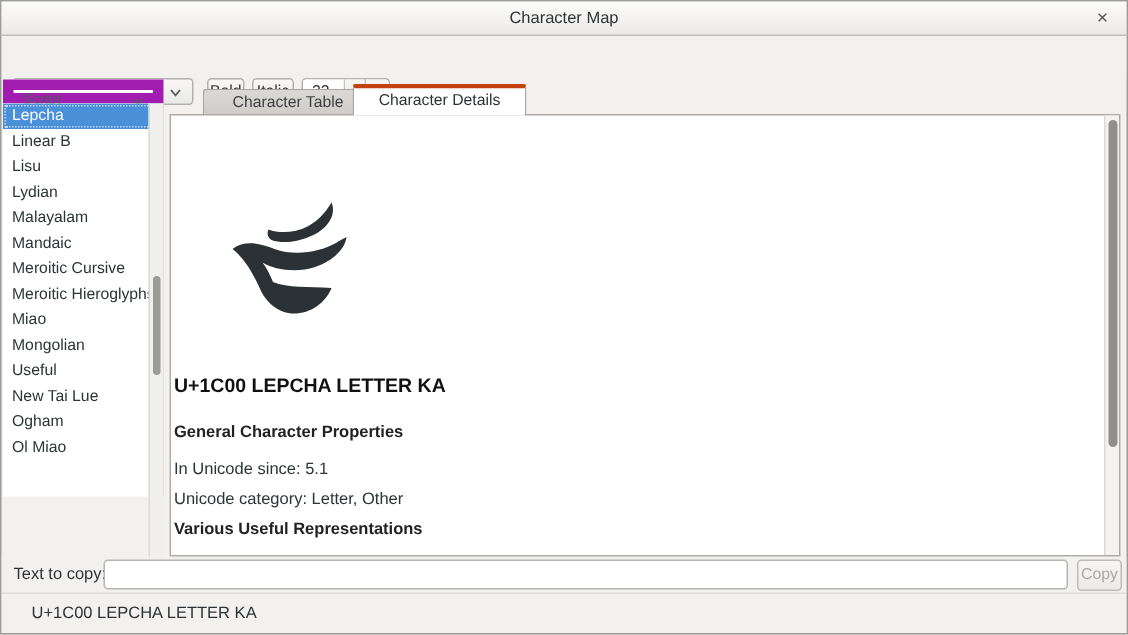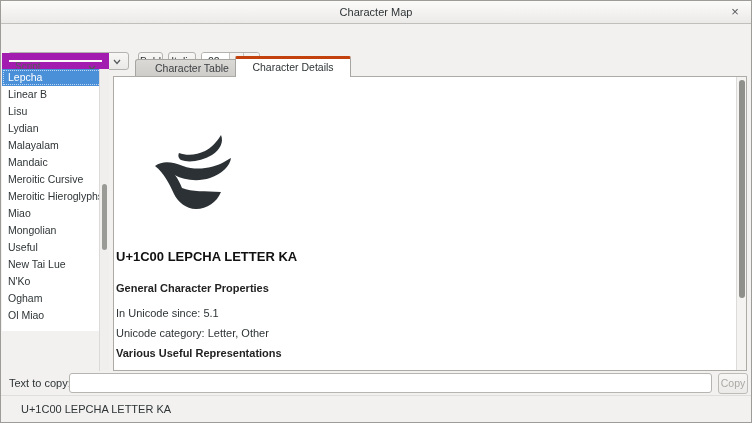--- a/index.html
+++ b/index.html
@@ -137,21 +137,20 @@
       <div class="script-item">Lisu</div>
       <div class="script-item">Lydian</div>
       <div class="script-item">Malayalam</div>
       <div class="script-item">Mandaic</div>
       <div class="script-item">Meroitic Cursive</div>
       <div class="script-item">Meroitic Hieroglyphs</div>
       <div class="script-item">Miao</div>
       <div class="script-item">Mongolian</div>
       <div class="script-item">Useful</div>
       <div class="script-item">New Tai Lue</div>
-      <div class="script-item">N'Ko</div>
       <div class="script-item">Ogham</div>
       <div class="script-item">Ol Miao</div>
     </div>
   <div class="side-track">
     <div class="side-thumb"></div>
   </div>
 
   <div class="tab tab-table">Character Table</div>
   <div class="tab tab-details">Character Details</div>
 

